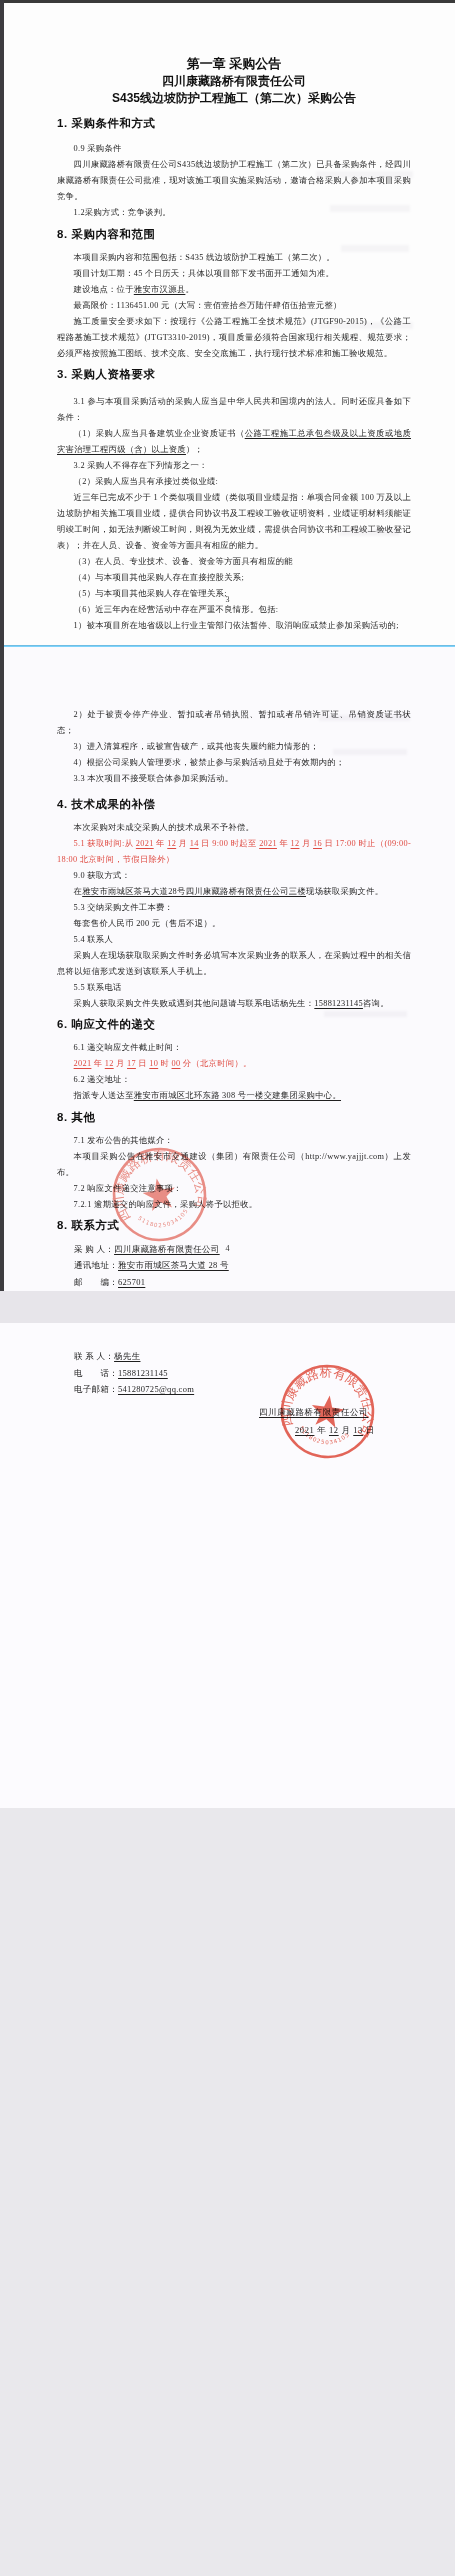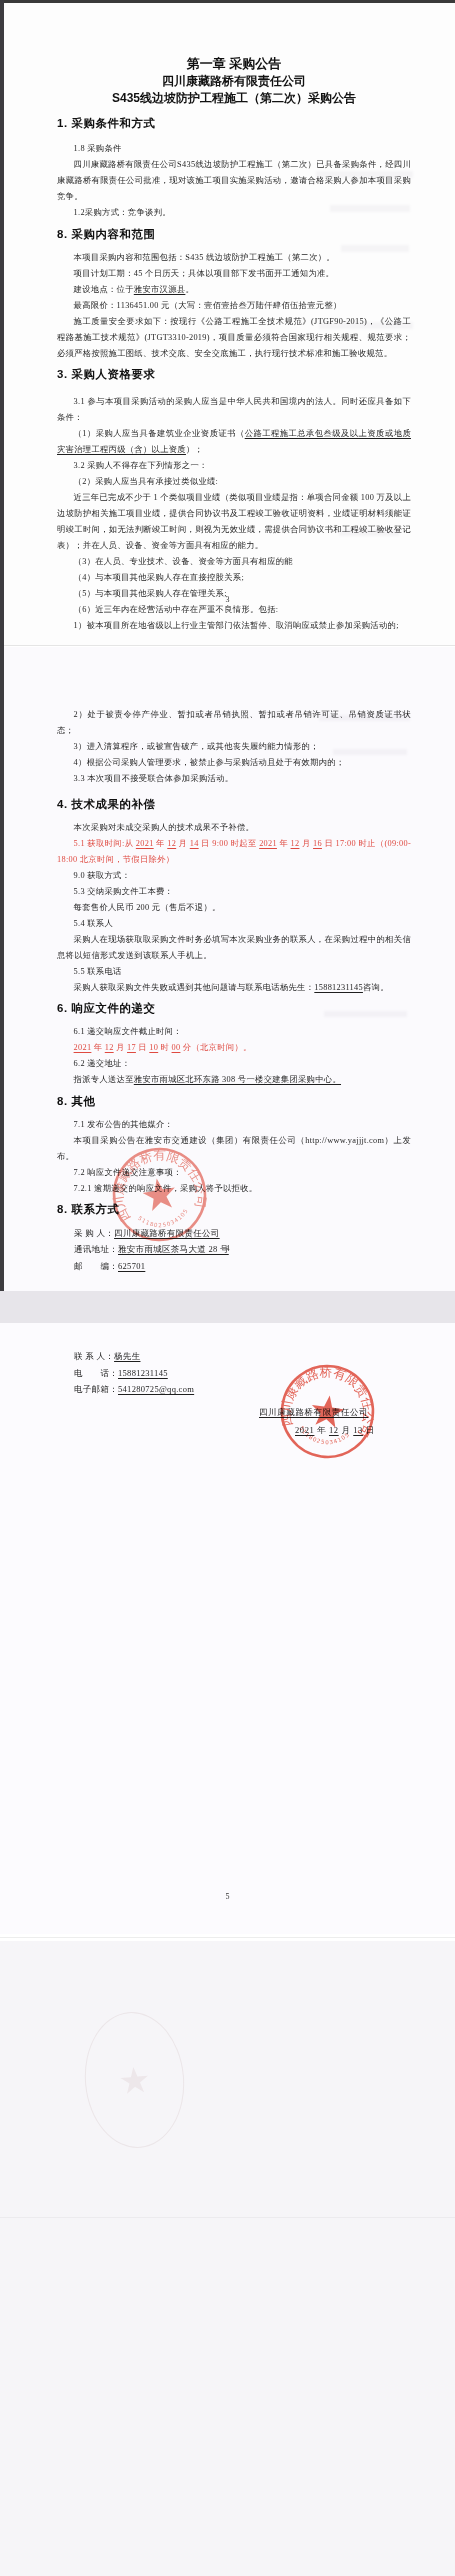--- a/index.html
+++ b/index.html
@@ -1,17 +1,17 @@
 <!DOCTYPE html>
 <html style="font-size:9px"><head>
 <meta charset="utf-8">
 <style>
   html,body{margin:0;padding:0;}
   body{background:#e9e8ec;font-family:"Liberation Serif","DejaVu Serif",serif;}
-  #doc{position:relative;width:455px;height:2576px;margin:0 auto;background:#ffffff;overflow:hidden;}
+  #doc{position:relative;width:455px;height:1808px;margin:0 auto;background:#7dd3fc;overflow:hidden;}
   .page{position:absolute;left:0;width:455px;}
   .content{position:relative;padding:0 44px 0 57px;color:#1f1f1f;}
   .ln{margin:0;font-size:8.3px;line-height:16px;letter-spacing:0.3px;text-align:justify;}
   .ind{text-indent:2em;}
   .t1{margin:0;text-align:center;font-family:"Liberation Sans","DejaVu Sans",sans-serif;font-weight:bold;font-size:13px;line-height:18px;color:#111;}
   .t2{margin:0;text-align:center;font-family:"Liberation Sans","DejaVu Sans",sans-serif;font-weight:bold;font-size:12px;line-height:17px;color:#111;}
   .h{margin:4.6px 0 6.8px;font-family:"Liberation Sans","DejaVu Sans",sans-serif;font-weight:bold;font-size:11.4px;line-height:17px;color:#101010;letter-spacing:0.6px;}
   .u{text-decoration:underline;text-underline-offset:2.3px;text-decoration-thickness:0.6px;}
   .red{color:#df4a41;}
   .pageno{position:absolute;left:0;right:0;text-align:center;font-size:8px;color:#333;}
@@ -34,21 +34,21 @@
 <body>
 
 <div id="doc">
 
   <section class="page" style="top:3.4px;height:642px;background:#fdfdfd;">
     <div class="content" style="padding-top:52px;">
       <h1 class="t1">第一章 采购公告</h1>
       <h2 class="t2">四川康藏路桥有限责任公司</h2>
       <h2 class="t2">S435线边坡防护工程施工（第二次）采购公告</h2>
       <h3 class="h" style="margin-top:8px;margin-bottom:9px;">1. 采购条件和方式</h3>
-      <p class="ln ind">1.8 采购条件</p>
+      <p class="ln ind">0.9 采购条件</p>
       <p class="ln ind">四川康藏路桥有限责任公司S435线边坡防护工程施工（第二次）已具备采购条件，经四川康藏路桥有限责任公司批准，现对该施工项目实施采购活动，邀请合格采购人参加本项目采购竞争。</p>
       <p class="ln ind">1.2采购方式：竞争谈判。</p>
       <h3 class="h">8. 采购内容和范围</h3>
       <p class="ln ind">本项目采购内容和范围包括：S435 线边坡防护工程施工（第二次）。</p>
       <p class="ln ind">项目计划工期：45 个日历天；具体以项目部下发书面开工通知为准。</p>
       <p class="ln ind">建设地点：位于<span class="u">雅安市汉源县</span>。</p>
       <p class="ln ind">最高限价：1136451.00 元（大写：壹佰壹拾叁万陆仟肆佰伍拾壹元整）</p>
       <p class="ln ind">施工质量安全要求如下：按现行《公路工程施工全技术规范》(JTGF90-2015)，《公路工程路基施工技术规范》(JTGT3310-2019)，项目质量必须符合国家现行相关规程、规范要求；必须严格按照施工图纸、技术交底、安全交底施工，执行现行技术标准和施工验收规范。</p>
       <h3 class="h" style="margin-bottom:10.2px;">3. 采购人资格要求</h3>
       <p class="ln ind">3.1 参与本项目采购活动的采购人应当是中华人民共和国境内的法人。同时还应具备如下条件：</p>
@@ -75,20 +75,21 @@
   <section class="page" style="top:647px;height:644px;background:#fbfafd;">
     <div class="content" style="padding-top:60px;">
       <p class="ln ind">2）处于被责令停产停业、暂扣或者吊销执照、暂扣或者吊销许可证、吊销资质证书状态；</p>
       <p class="ln ind">3）进入清算程序，或被宣告破产，或其他丧失履约能力情形的；</p>
       <p class="ln ind">4）根据公司采购人管理要求，被禁止参与采购活动且处于有效期内的；</p>
       <p class="ln ind">3.3 本次项目不接受联合体参加采购活动。</p>
       <h3 class="h" style="margin-top:9px;">4. 技术成果的补偿</h3>
       <p class="ln ind">本次采购对未成交采购人的技术成果不予补偿。</p>
       <p class="ln ind"><span class="red">5.1 获取时间:从 </span><span class="u red">2021</span><span class="red"> 年 </span><span class="u red">12</span><span class="red"> 月 </span><span class="u red">14</span><span class="red"> 日 9:00 时起至 </span><span class="u red">2021</span><span class="red"> 年 </span><span class="u red">12</span><span class="red"> 月 </span><span class="u red">16</span><span class="red"> 日 17:00 时止（(09:00-18:00 北京时间，节假日除外）</span></p>
       <p class="ln ind">9.0 获取方式：</p>
+      <p class="ln ind">在<span class="u">雅安市雨城区茶马大道28号四川康藏路桥有限责任公司三楼</span>现场获取采购文件。</p>
       <p class="ln ind">5.3 交纳采购文件工本费：</p>
       <p class="ln ind">每套售价人民币 200 元（售后不退）。</p>
       <p class="ln ind">5.4 联系人</p>
       <p class="ln ind">采购人在现场获取取采购文件时务必填写本次采购业务的联系人，在采购过程中的相关信息将以短信形式发送到该联系人手机上。</p>
       <p class="ln ind">5.5 联系电话</p>
       <p class="ln ind">采购人获取采购文件失败或遇到其他问题请与联系电话杨先生：<span class="u">15881231145</span>咨询。</p>
       <h3 class="h">6. 响应文件的递交</h3>
       <p class="ln ind">6.1 递交响应文件截止时间：</p>
       <p class="ln ind"><span class="u red">2021</span><span class="red"> 年 </span><span class="u red">12</span><span class="red"> 月 </span><span class="u red">17</span><span class="red"> 日 </span><span class="u red">10</span><span class="red"> 时 </span><span class="u red">00</span><span class="red"> 分（北京时间）。</span></p>
       <p class="ln ind">6.2 递交地址：</p>

